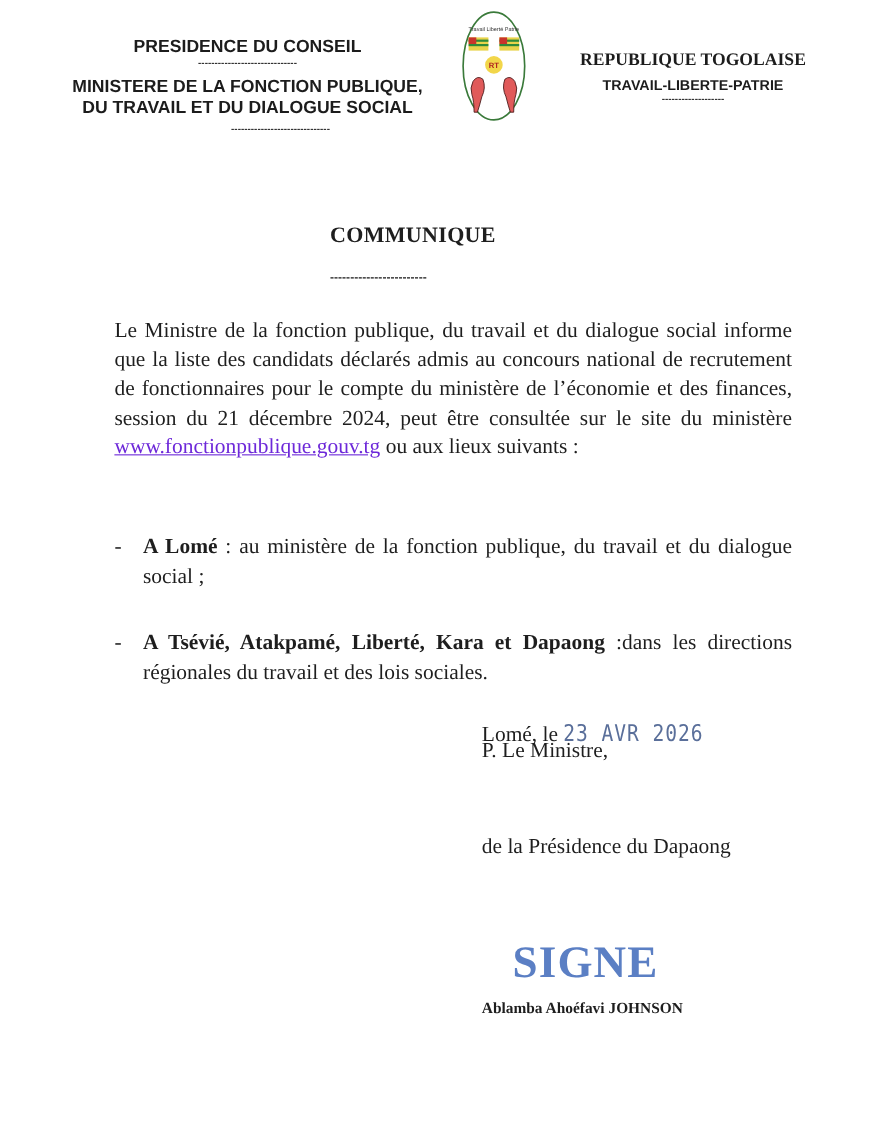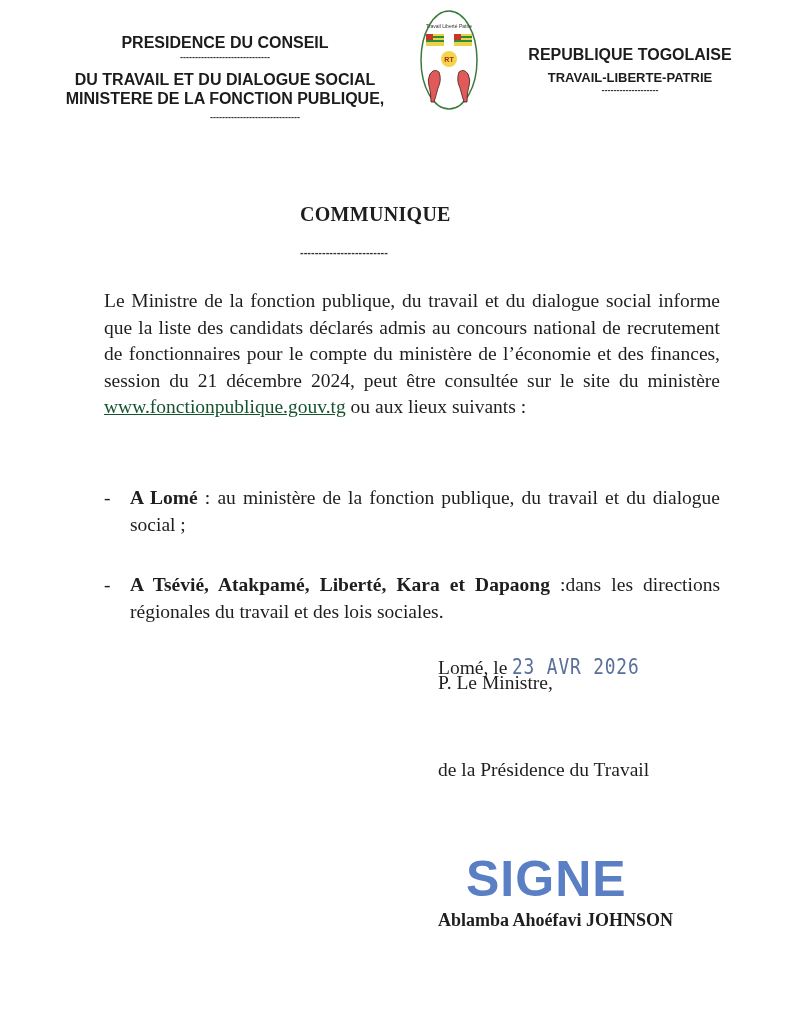--- a/index.html
+++ b/index.html
@@ -7,43 +7,43 @@
     width:800px; height:1026px; background:#ffffff; position:relative; overflow:hidden;
     font-family: "Liberation Serif", serif; color:#1e1e1e;
   }
   .abs { position:absolute; }
   .hdr { font-family: "Liberation Sans", sans-serif; font-weight:bold; color:#1c1c1c; text-align:center; }
   .left-hdr { left:55px; width:340px; }
   .l1 { top:34px; font-size:16px; }
   .dash { font-family:"Liberation Sans", sans-serif; font-weight:bold; font-size:9px; letter-spacing:0px; color:#333; }
   .l2 { top:70px; font-size:16px; line-height:19px; }
   .right-hdr { left:520px; width:220px; }
-  .r1 { top:46px; font-size:16px; }
+  .r1 { top:46px; font-size:16px;font-family:Liberation Serif, serif; }
   .r2 { top:70px; font-size:13px; }
   .emblem { left:418px; top:8px; width:62px; height:104px; }
   .title { left:300px; width:250px; top:203px; text-align:left; font-weight:bold; font-size:20px; letter-spacing:0.3px; }
   .body-p { left:104px; width:616px; top:288px; font-size:19.5px; line-height:26.5px; text-align:justify; }
-  .body-p a { color:#14532d; text-decoration:underline; }
+  .body-p a { color:#6d28d9; text-decoration:underline; }
   .list { left:130px; width:590px; font-size:19.5px; line-height:26.5px; text-align:justify; }
   .bullet { position:absolute; left:-26px; top:0; }
   .sig { left:438px; font-size:19.5px; }
   .stamp { font-family:"DejaVu Sans Mono", monospace; color:#5a6f9a; font-size:21px; letter-spacing:1px; transform:scaleX(0.85); display:inline-block; transform-origin:left; }
-  .signe { left:466px; top:850px; font-family:Liberation Sans, sans-serif; font-weight:bold; font-size:50px; color:#5b7fc4; letter-spacing:1px; }
-  .name { left:438px; top:910px; font-weight:bold; font-size:18px; }
+  .signe { left:466px; top:850px; font-family:Liberation Serif, serif; font-weight:bold; font-size:41px; color:#5b7fc4; letter-spacing:1px; }
+  .name { left:438px; top:910px; font-weight:bold; font-size:14px; }
 </style>
 </head>
 <body>
 
 <div class="abs hdr left-hdr l1">
   <div>PRESIDENCE DU CONSEIL</div>
   <div class="dash">------------------------------</div>
 </div>
 <div class="abs hdr left-hdr l2">
+  <div>MINISTERE DE LA FONCTION PUBLIQUE,</div>
   <div>DU TRAVAIL ET DU DIALOGUE SOCIAL</div>
-  <div>MINISTERE DE LA FONCTION PUBLIQUE,</div>
   <div class="dash" style="margin-left:60px;">------------------------------</div>
 </div>
 
 <div class="abs emblem">
   <svg width="62" height="104" viewBox="0 0 62 104">
     <ellipse cx="31" cy="52" rx="28" ry="49" fill="#fff" stroke="#3a7a3a" stroke-width="1.5"></ellipse>
     <text x="31" y="20" font-size="5" text-anchor="middle" fill="#333" font-family="Liberation Sans, sans-serif">Travail Liberté Patrie</text>
     <g>
       <rect x="8" y="26" width="18" height="12" fill="#e8d34a"></rect>
       <rect x="8" y="28" width="18" height="2" fill="#2f8a3a"></rect>
@@ -84,16 +84,16 @@
   <span class="bullet">-</span>
   <b>A Tsévié, Atakpamé, Liberté, Kara et Dapaong</b><span> :dans les directions régionales du travail et des lois sociales.</span>
 </div>
 
 <div class="abs sig" style="top:655px;">
   <span>Lomé, le</span>
   <span class="stamp">23 AVR 2026</span>
 </div>
 <div class="abs sig" style="top:672px;">P. Le Ministre,</div>
 <div class="abs sig" style="top:757px; line-height:26px;">
-  <div>de la Présidence du Travail</div>
+  <div>de la Présidence du Dapaong</div>
 </div>
 <div class="abs signe">SIGNE</div>
 <div class="abs name">Ablamba Ahoéfavi JOHNSON</div>
 
 </body></html>

